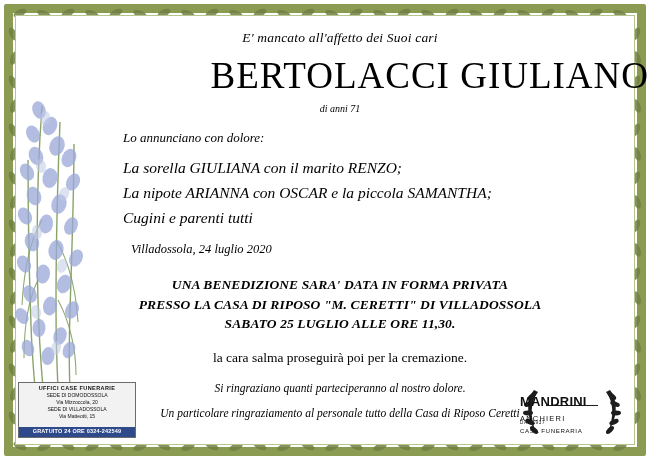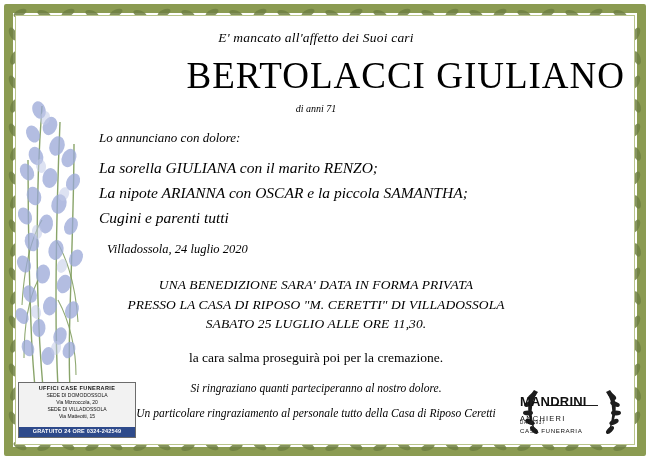--- a/index.html
+++ b/index.html
@@ -35,21 +35,21 @@
   
   .frame-leaves {
     position: absolute;
     left: 4px; top: 4px;
     width: 642px; height: 452px;
     pointer-events: none;
   }
   
   .content {
     position: absolute;
-    left: 7px; top: 16px;
+    left: 31px; top: 16px;
     width: 618px; height: 428px;
     box-sizing: border-box;
   }
   .line {
     text-align: center;
     color: #000;
   }
   .l-intro {
     margin-top: 14px;
     font-size: 13.5px;
@@ -93,20 +93,21 @@
   }
   .block-bless {
     margin-top: 18px;
     text-align: center;
   }
   .l-bless {
     font-size: 13.5px;
     font-style: italic;
     line-height: 1.45;
     letter-spacing: .1px;
+    font-weight: bold;
   }
   .l-cremation {
     margin-top: 16px;
     text-align: center;
     font-size: 13.5px;
   }
   .l-thanks {
     margin-top: 16px;
     text-align: center;
     font-size: 11.5px;

